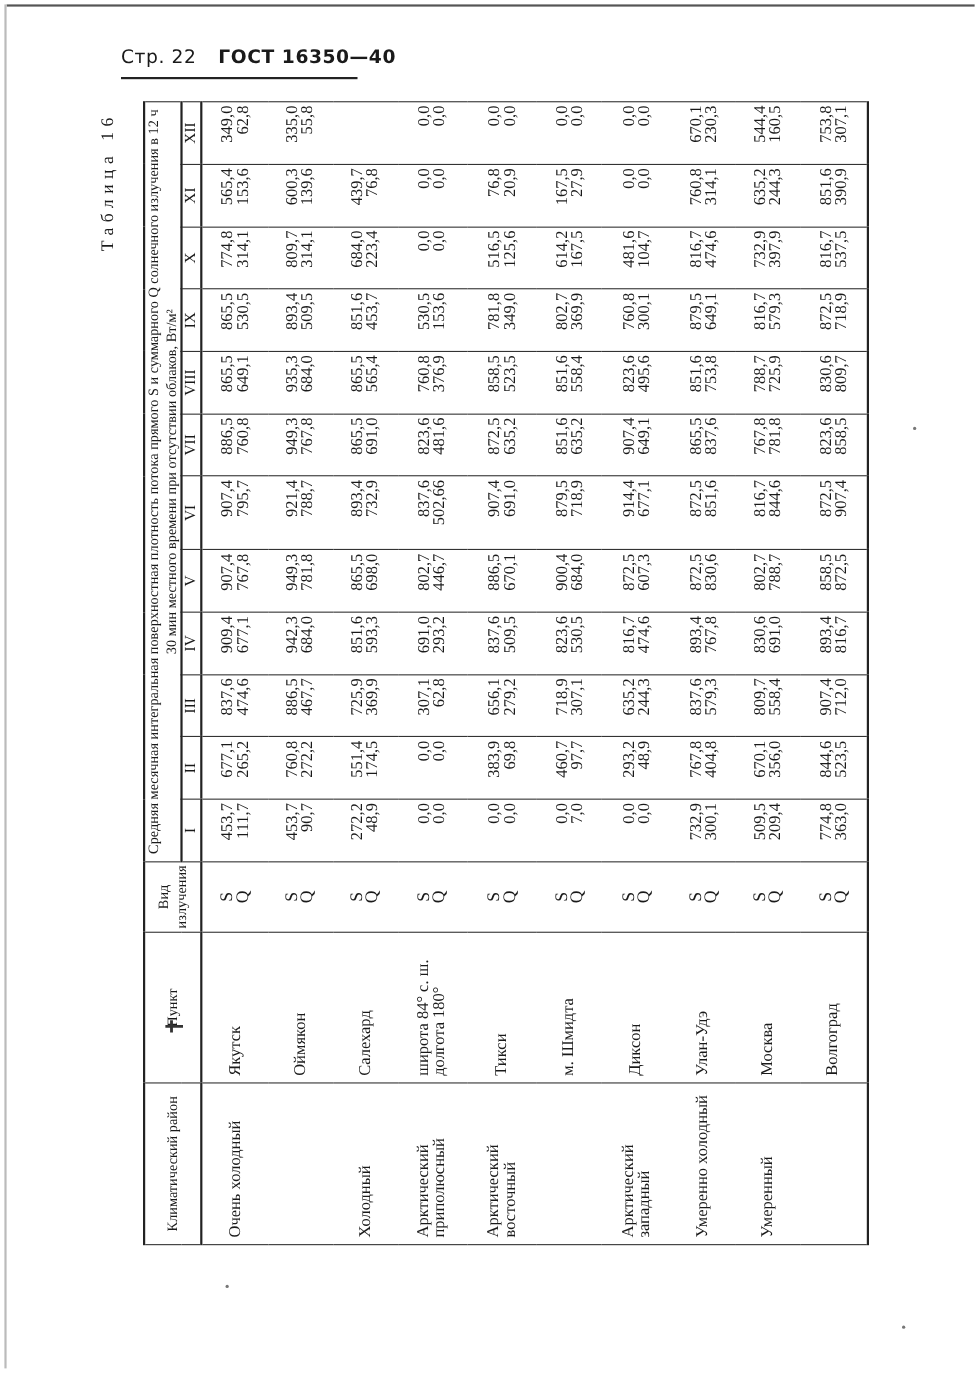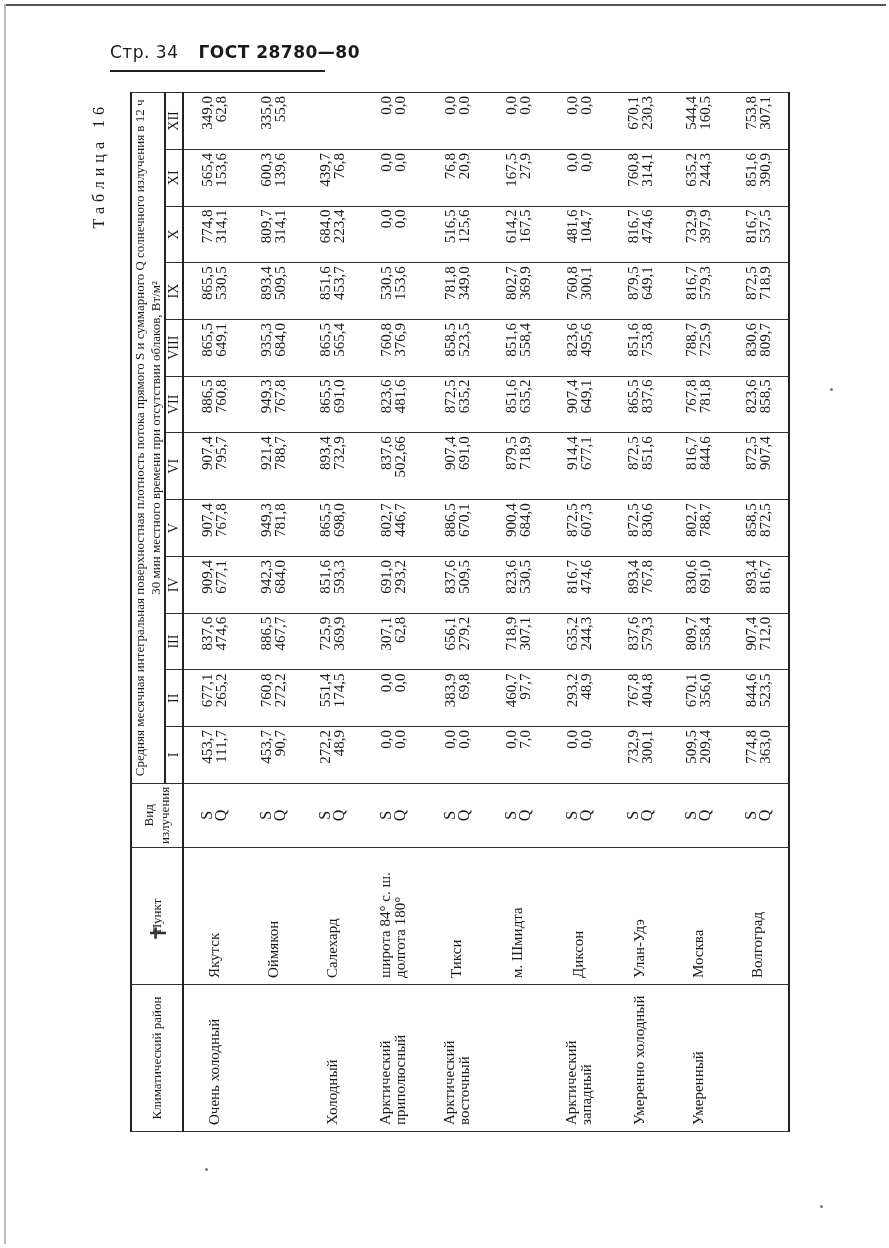--- a/index.html
+++ b/index.html
@@ -30,22 +30,22 @@
   .mark { position: absolute; left: 150px; top: 920px; font-size: 22px; transform: rotate(-90deg); color: #333; }
   .dot { position: absolute; width: 3px; height: 3px; background: #777; border-radius: 2px; }
 </style>
 </head>
 <body>
 
 <div class="page-border-top"></div>
 <div class="page-border-left"></div>
 
 <div class="page-header">
-  <span>Стр. 34</span>
-  <span class="gost">ГОСТ 28780—80</span>
+  <span>Стр. 22</span>
+  <span class="gost">ГОСТ 16350—40</span>
 </div>
 <div class="page-header-rule"></div>
 
 <div class="rot">
   <div class="tbl-caption">Таблица 16</div>
   <table>
     <thead>
       <tr>
         <th rowspan="2" style="width:140px">Климатический район</th>
         <th rowspan="2" style="width:130px">Пункт</th>

